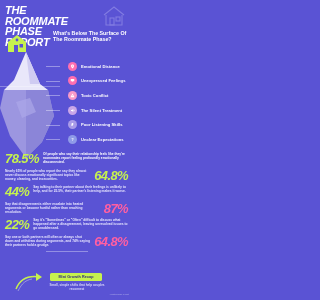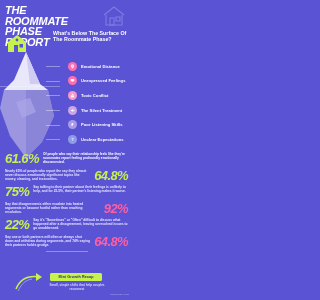--- a/index.html
+++ b/index.html
@@ -179,36 +179,36 @@
         </div>
         <div class="item-label">Unclear Expectations</div>
       </div>
 
     </div>
   </div>
 
   <div class="stats">
 
     <div class="stat">
-      <div class="pct lime">61.6%</div>
+      <div class="pct lime">78.5%</div>
       <div class="stat-body lead">Of people who say their relationship feels like they're roommates report feeling profoundly emotionally disconnected.</div>
     </div>
 
     <div class="stat right">
       <div class="pct lime">64.8%</div>
       <div class="stat-body">Nearly 65% of people who report the say they almost never discuss emotionally significant topics like money, cleaning, and insecurities.</div>
     </div>
 
     <div class="stat">
-      <div class="pct lime">75%</div>
+      <div class="pct lime">44%</div>
       <div class="stat-body">Say talking to their partner about their feelings is unlikely to help, and for 25.5%, their partner's listening makes it worse.</div>
     </div>
 
     <div class="stat right">
-      <div class="pct pink">92%</div>
+      <div class="pct pink">87%</div>
       <div class="stat-body">Say that disagreements either escalate into heated arguments or become hurtful rather than reaching resolution.</div>
     </div>
 
     <div class="stat">
       <div class="pct lime">22%</div>
       <div class="stat-body">Say it's "Sometimes" or "Often" difficult to discuss what happened after a disagreement, leaving unresolved issues to go unaddressed.</div>
     </div>
 
     <div class="stat right">
       <div class="pct pink">64.8%</div>

